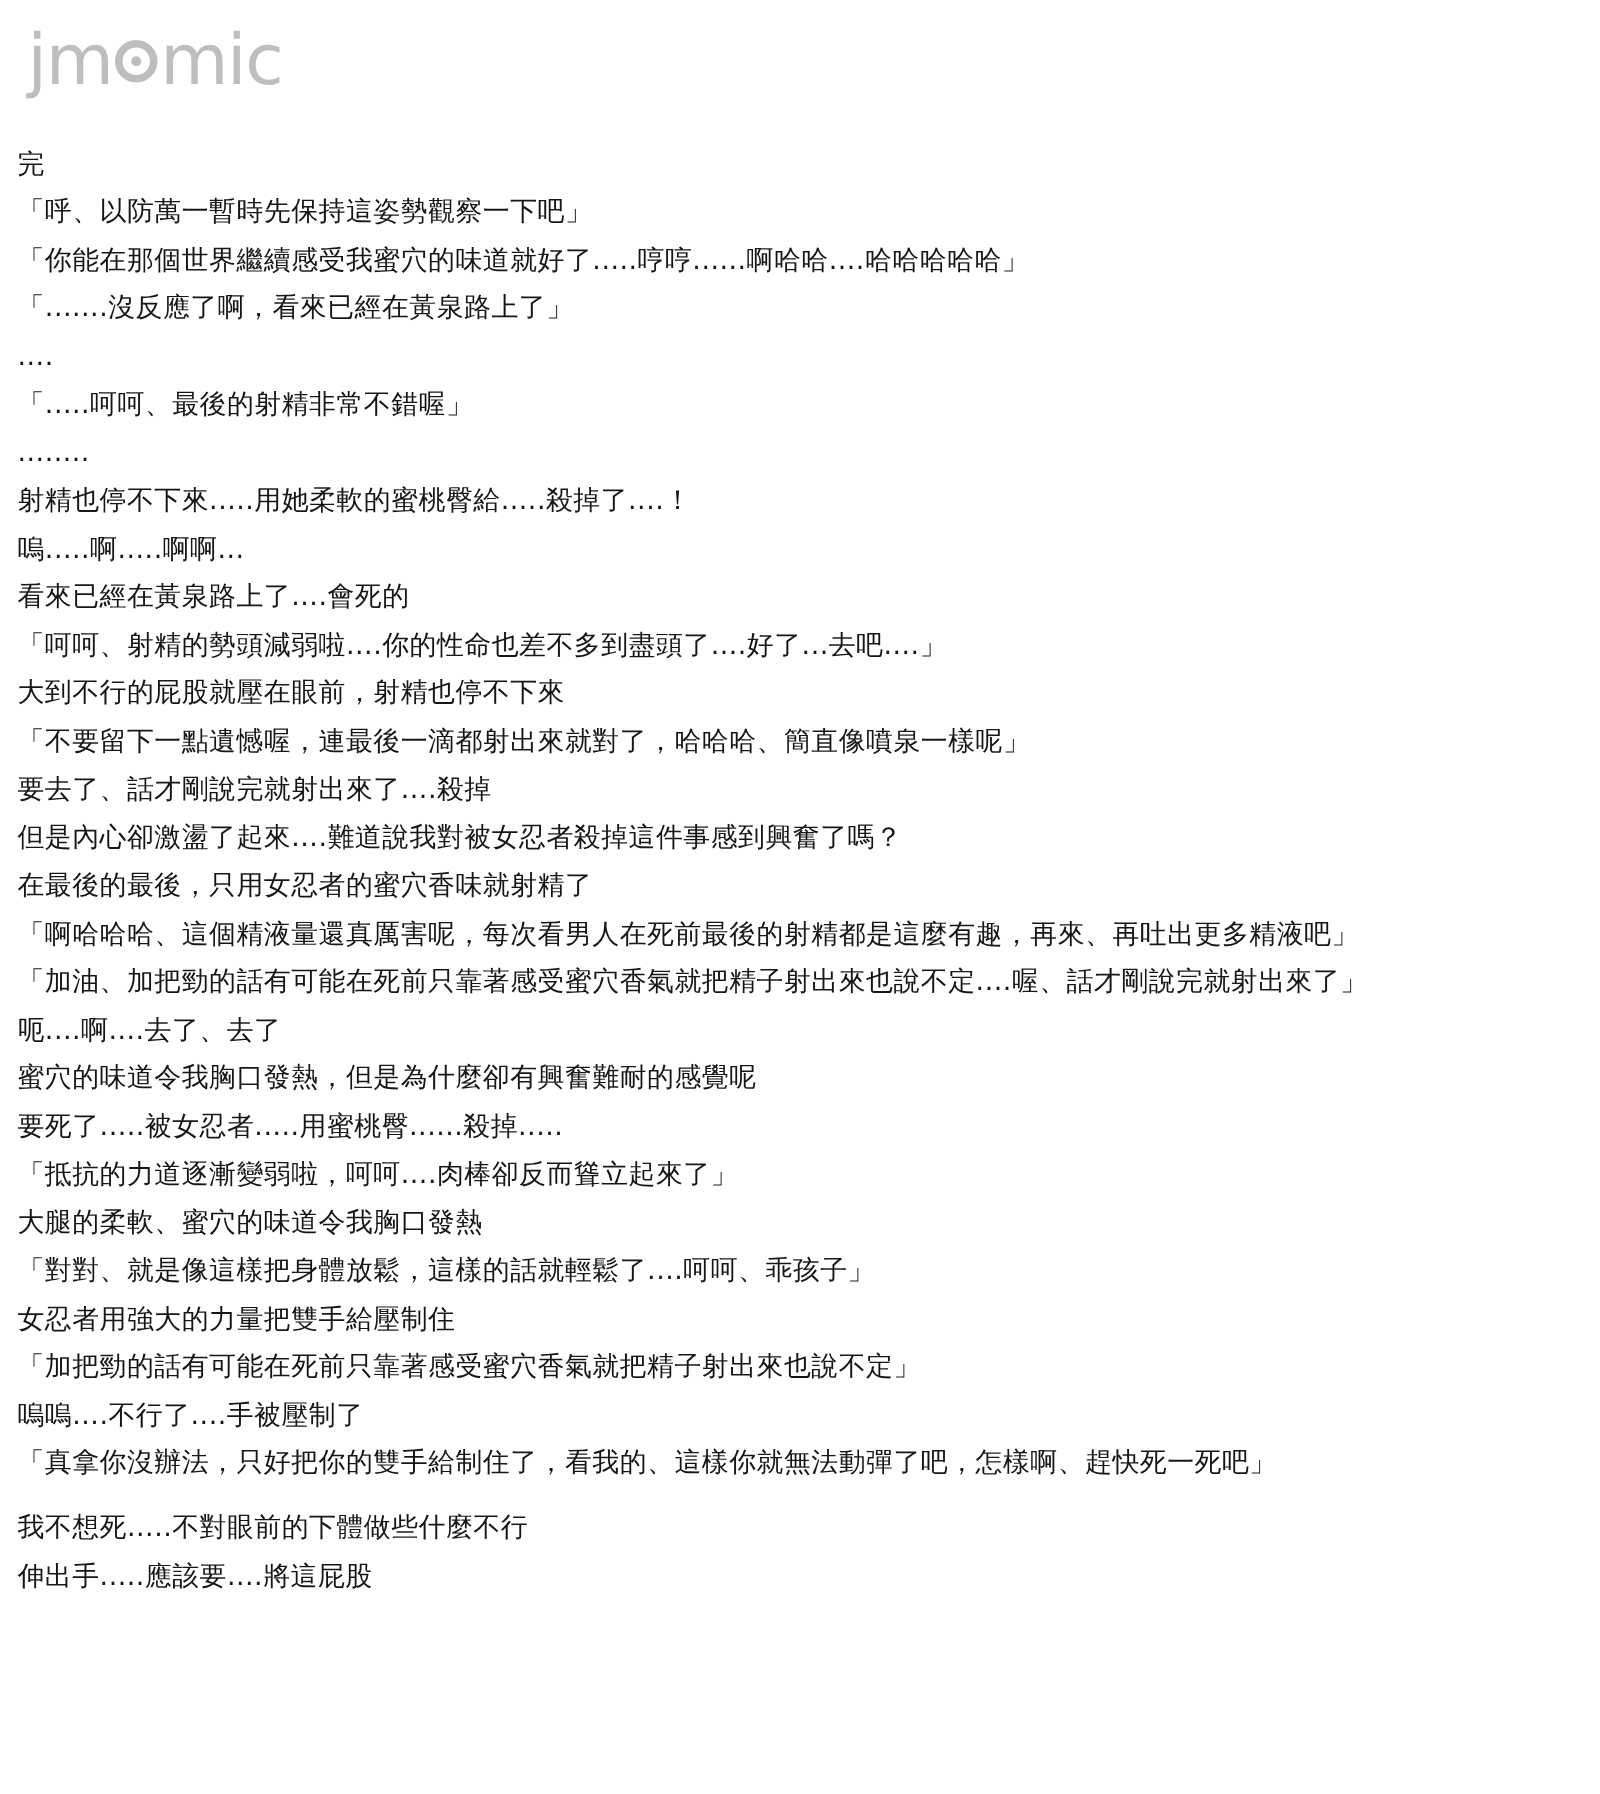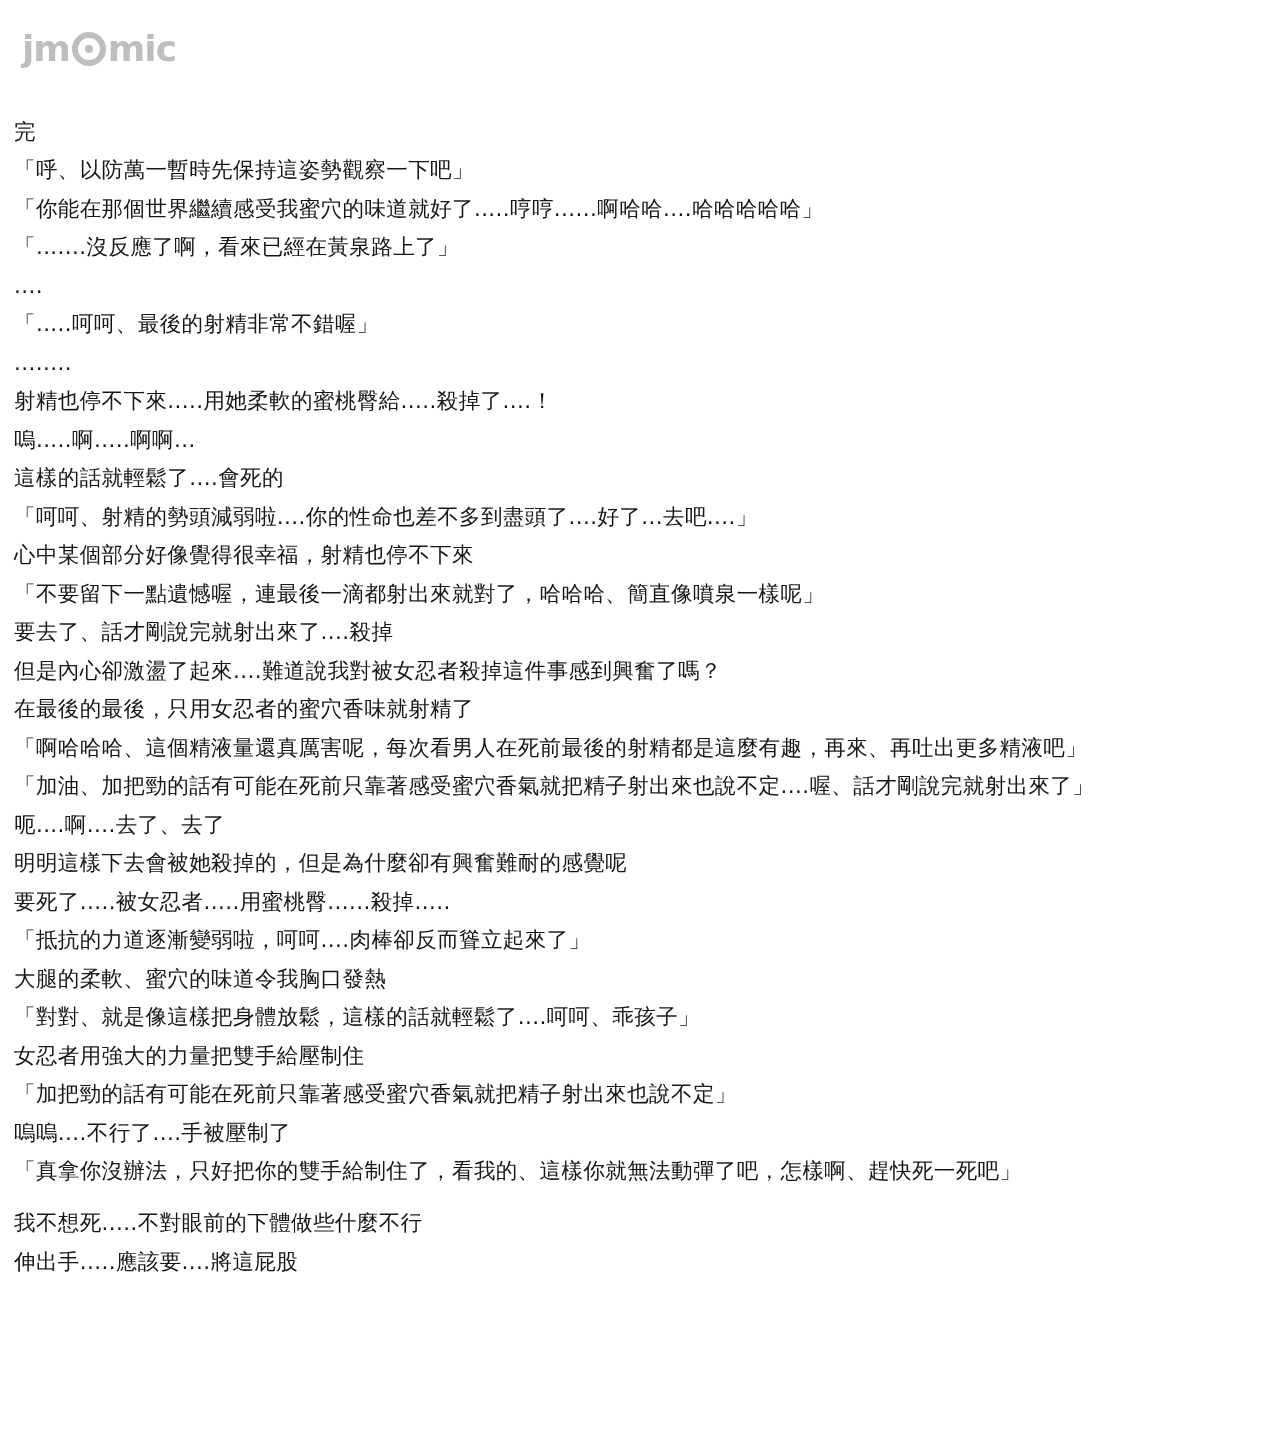--- a/index.html
+++ b/index.html
@@ -27,22 +27,22 @@
     position: absolute;
     top: 22px;
     left: 22px;
     height: 54px;
     display: flex;
     align-items: center;
     opacity: 0.92;
   }
   .logo-text {
     font-family: "DejaVu Sans", sans-serif;
-    font-size: 36px;
-    font-weight: 700;
+    font-size: 56px;
+    font-weight: 400;
     letter-spacing: -1px;
     color: #b9b9b9;
     display: flex;
     align-items: center;
     line-height: 1;
   }
   .logo-o {
     position: relative;
     display: inline-block;
     width: 34px;
@@ -101,31 +101,31 @@
   <div class="content">
       <p class="line">完</p>
       <p class="line">「呼、以防萬一暫時先保持這姿勢觀察一下吧」</p>
       <p class="line">「你能在那個世界繼續感受我蜜穴的味道就好了.....哼哼......啊哈哈....哈哈哈哈哈」</p>
       <p class="line">「.......沒反應了啊，看來已經在黃泉路上了」</p>
       <p class="line">....</p>
       <p class="line">「.....呵呵、最後的射精非常不錯喔」</p>
       <p class="line">........</p>
       <p class="line">射精也停不下來.....用她柔軟的蜜桃臀給.....殺掉了....！</p>
       <p class="line">嗚.....啊.....啊啊...</p>
-      <p class="line">這樣的話就輕鬆了....會死的</p>
+      <p class="line">看來已經在黃泉路上了....會死的</p>
       <p class="line">「呵呵、射精的勢頭減弱啦....你的性命也差不多到盡頭了....好了...去吧....」</p>
-      <p class="line">心中某個部分好像覺得很幸福，射精也停不下來</p>
+      <p class="line">大到不行的屁股就壓在眼前，射精也停不下來</p>
       <p class="line">「不要留下一點遺憾喔，連最後一滴都射出來就對了，哈哈哈、簡直像噴泉一樣呢」</p>
       <p class="line">要去了、話才剛說完就射出來了....殺掉</p>
       <p class="line">但是內心卻激盪了起來....難道說我對被女忍者殺掉這件事感到興奮了嗎？</p>
       <p class="line">在最後的最後，只用女忍者的蜜穴香味就射精了</p>
       <p class="line">「啊哈哈哈、這個精液量還真厲害呢，每次看男人在死前最後的射精都是這麼有趣，再來、再吐出更多精液吧」</p>
       <p class="line">「加油、加把勁的話有可能在死前只靠著感受蜜穴香氣就把精子射出來也說不定....喔、話才剛說完就射出來了」</p>
       <p class="line">呃....啊....去了、去了</p>
-      <p class="line">明明這樣下去會被她殺掉的，但是為什麼卻有興奮難耐的感覺呢</p>
+      <p class="line">蜜穴的味道令我胸口發熱，但是為什麼卻有興奮難耐的感覺呢</p>
       <p class="line">要死了.....被女忍者.....用蜜桃臀......殺掉.....</p>
       <p class="line">「抵抗的力道逐漸變弱啦，呵呵....肉棒卻反而聳立起來了」</p>
       <p class="line">大腿的柔軟、蜜穴的味道令我胸口發熱</p>
       <p class="line">「對對、就是像這樣把身體放鬆，這樣的話就輕鬆了....呵呵、乖孩子」</p>
       <p class="line">女忍者用強大的力量把雙手給壓制住</p>
       <p class="line">「加把勁的話有可能在死前只靠著感受蜜穴香氣就把精子射出來也說不定」</p>
       <p class="line">嗚嗚....不行了....手被壓制了</p>
       <p class="line">「真拿你沒辦法，只好把你的雙手給制住了，看我的、這樣你就無法動彈了吧，怎樣啊、趕快死一死吧」</p>
       <p class="line gap-before">我不想死.....不對眼前的下體做些什麼不行</p>
       <p class="line">伸出手.....應該要....將這屁股</p>

